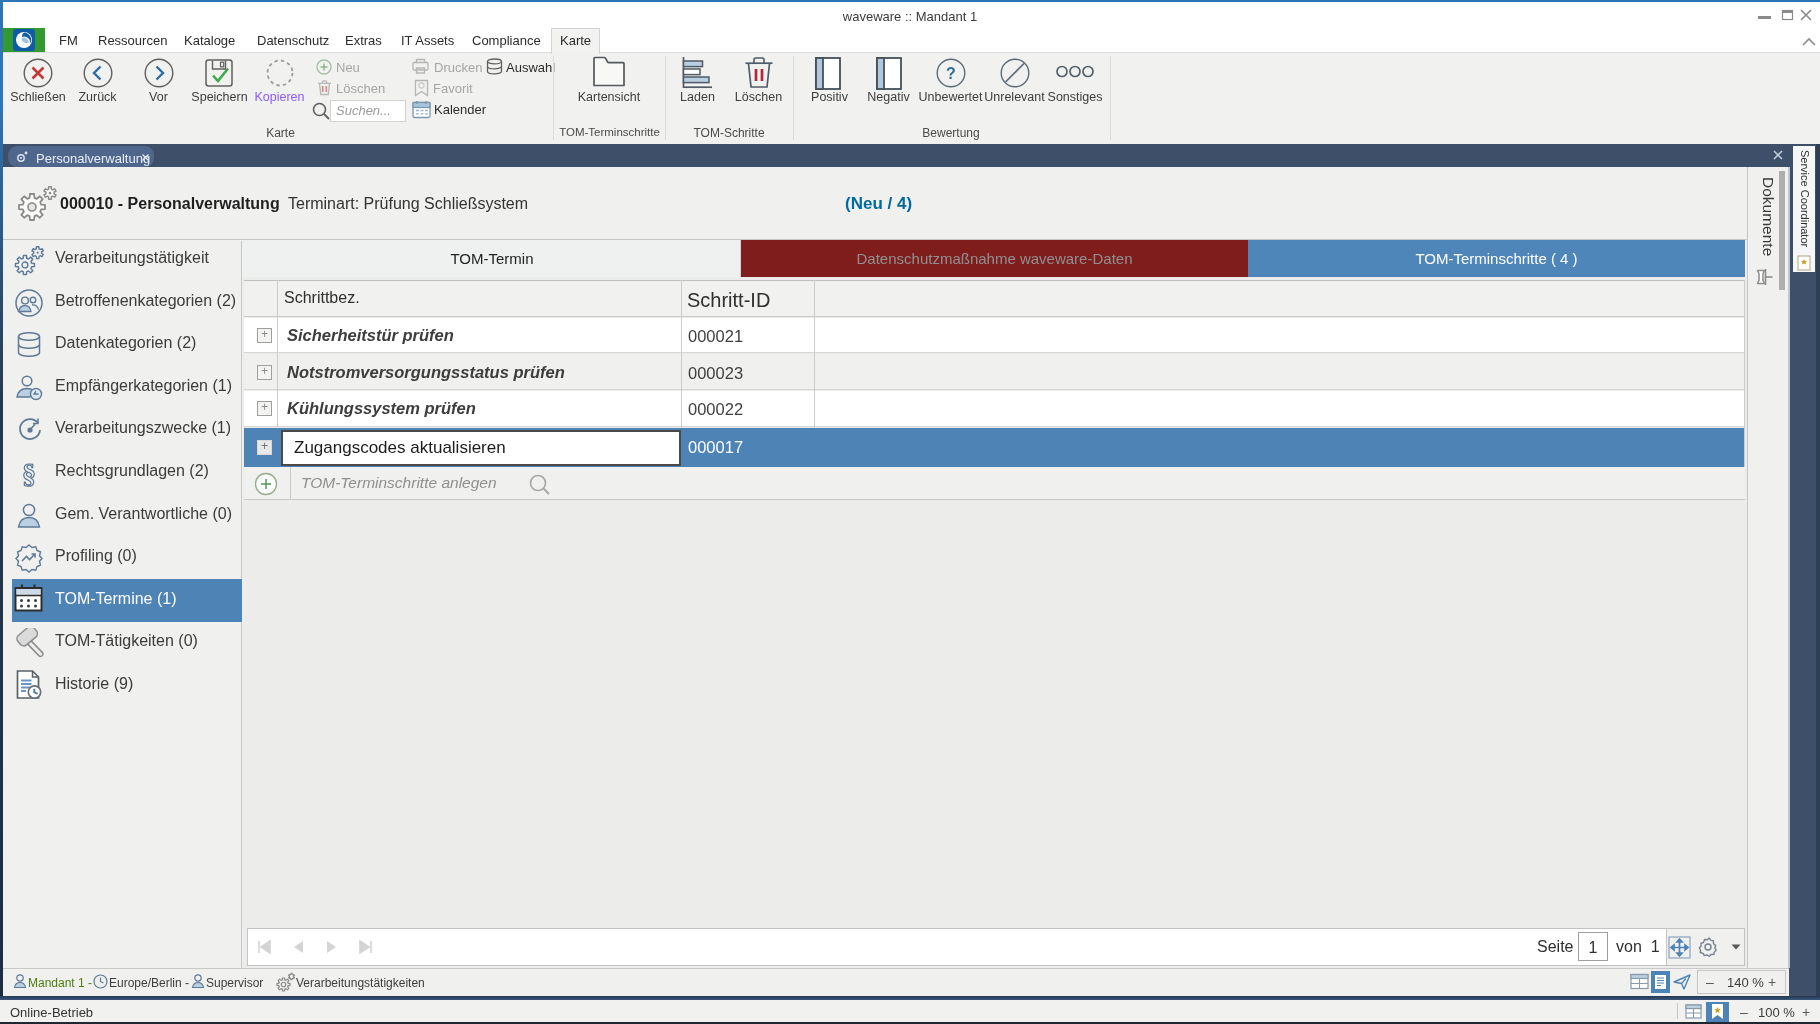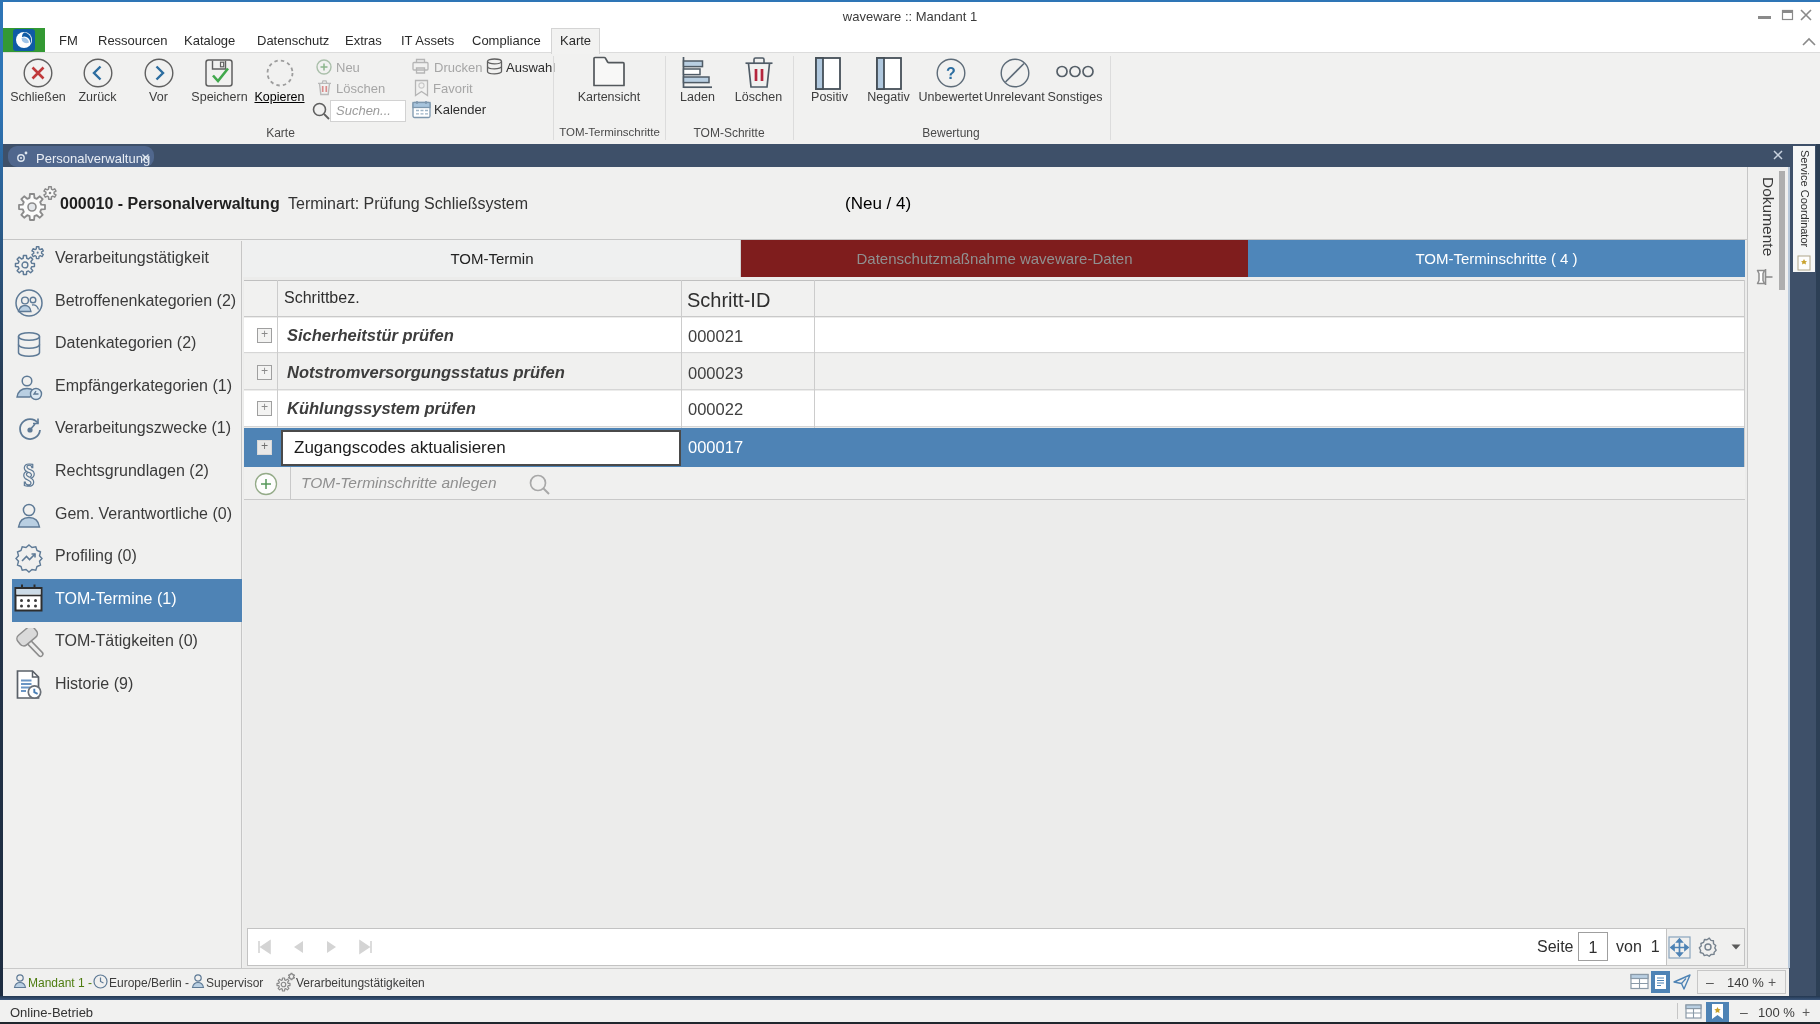--- a/index.html
+++ b/index.html
@@ -13,21 +13,21 @@
 
 #menubar { left:3px; top:28px; width:1817px; height:24px; background:#ffffff; }
 .menuitem { position:absolute; top:33px; font-size:13px; color:#2b2b2b; z-index:4; }
 #appicon { left:2px; top:28px; width:43px; height:24px; background:#339933; }
 #kartetab { left:551px; top:28px; width:49px; height:26px; background:#f2f2f1; border:1px solid #d4d4d4; border-bottom:none; z-index:3; }
 
 #ribbon { left:3px; top:52px; width:1817px; height:92px; background:#f1f1f0; border-top:1px solid #dcdcdc; }
 .gsep2 { position:absolute; top:56px; width:1px; height:84px; background:#dcdcdc; }
 .glab2 { position:absolute; top:126px; font-size:12px; color:#4a4a4a; text-align:center; white-space:nowrap; }
 .rlab { position:absolute; top:90px; font-size:12.5px; color:#3d3d3d; text-align:center; white-space:nowrap; }
-.rlab.dis { color:#000000;text-decoration:underline; }
+.rlab.dis { color:#8b5cf6; }
 .smtext { position:absolute; font-size:13px; color:#a6a6a6; white-space:nowrap;text-align:right; }
 .smtext.en { color:#2d2d2d; }
 
 #docstrip { left:0; top:144px; width:1820px; height:23px; background:#3e5069; }
 #doctab { left:8px; top:2px; width:146px; height:21px; background:#50678d; color:#e9eef5; font-size:13px;border-radius:9px; }
 
 #chead { left:3px; top:167px; width:1744px; height:73px; background:#f0f0ef; border-bottom:1px solid #c6c6c6; }
 
 #sidebar { left:3px; top:241px; width:239px; height:727px; background:#f0f0ef; border-right:1px solid #c6c6c6; }
 .sitem { position:absolute; left:9px; width:230px; height:43px; }
@@ -237,21 +237,21 @@
     <path d="M12.9 2.0 L17.1 2.0 L17.4 5.8 L19.8 6.8 L22.8 4.3 L25.7 7.2 L23.2 10.2 L24.2 12.6 L28.0 12.9 L28.0 17.1 L24.2 17.4 L23.2 19.8 L25.7 22.8 L22.8 25.7 L19.8 23.2 L17.4 24.2 L17.1 28.0 L12.9 28.0 L12.6 24.2 L10.2 23.2 L7.2 25.7 L4.3 22.8 L6.8 19.8 L5.8 17.4 L2.0 17.1 L2.0 12.9 L5.8 12.6 L6.8 10.2 L4.3 7.2 L7.2 4.3 L10.2 6.8 L12.6 5.8 Z" fill="#fbfbfa" stroke="#8b8b8b" stroke-width="1.8" stroke-linejoin="round"></path>
     <circle cx="15" cy="15" r="4" fill="#e4e7ea" stroke="#8b8b8b" stroke-width="1.6"></circle>
   </g>
   <g transform="translate(28,0)">
     <path d="M5.7 0.8 L8.3 0.8 L8.4 3.0 L9.7 3.8 L11.7 2.8 L13.0 5.1 L11.1 6.2 L11.1 7.8 L13.0 8.9 L11.7 11.2 L9.7 10.2 L8.4 11.0 L8.3 13.2 L5.7 13.2 L5.6 11.0 L4.3 10.2 L2.3 11.2 L1.0 8.9 L2.9 7.8 L2.9 6.2 L1.0 5.1 L2.3 2.8 L4.3 3.8 L5.6 3.0 Z" fill="#fbfbfa" stroke="#8b8b8b" stroke-width="1.5" stroke-linejoin="round"></path>
     <circle cx="7" cy="7" r="1.3" fill="#8b8b8b"></circle>
   </g>
 </svg>
 <div class="abs" style="left:60px;top:195px;font-size:16px;font-weight:bold;color:#1f1f1f">000010 - Personalverwaltung</div>
 <div class="abs" style="left:288px;top:195px;font-size:16px;color:#333333">Terminart: Prüfung Schließsystem</div>
-<div class="abs" style="left:845px;top:194px;font-size:17px;font-weight:normal;color:#000000">(Neu&nbsp;/&nbsp;4)</div>
+<div class="abs" style="left:845px;top:194px;font-size:17px;font-weight:bold;color:#0369a1">(Neu&nbsp;/&nbsp;4)</div>
 <div class="abs" id="sidebar">
   <div class="sitem" style="top:-3px">
     <svg class="sicon" width="32" height="32" viewBox="0 0 32 32">
       <g transform="translate(0,9) scale(0.73)">
         <path d="M12.9 2.0 L17.1 2.0 L17.4 5.8 L19.8 6.8 L22.8 4.3 L25.7 7.2 L23.2 10.2 L24.2 12.6 L28.0 12.9 L28.0 17.1 L24.2 17.4 L23.2 19.8 L25.7 22.8 L22.8 25.7 L19.8 23.2 L17.4 24.2 L17.1 28.0 L12.9 28.0 L12.6 24.2 L10.2 23.2 L7.2 25.7 L4.3 22.8 L6.8 19.8 L5.8 17.4 L2.0 17.1 L2.0 12.9 L5.8 12.6 L6.8 10.2 L4.3 7.2 L7.2 4.3 L10.2 6.8 L12.6 5.8 Z" fill="none" stroke="#5e7a96" stroke-width="2" stroke-linejoin="round"></path>
         <circle cx="15" cy="15" r="4" fill="none" stroke="#5e7a96" stroke-width="1.9"></circle>
       </g>
       <g transform="translate(17,1) scale(0.95)">
         <path d="M5.7 0.8 L8.3 0.8 L8.4 3.0 L9.7 3.8 L11.7 2.8 L13.0 5.1 L11.1 6.2 L11.1 7.8 L13.0 8.9 L11.7 11.2 L9.7 10.2 L8.4 11.0 L8.3 13.2 L5.7 13.2 L5.6 11.0 L4.3 10.2 L2.3 11.2 L1.0 8.9 L2.9 7.8 L2.9 6.2 L1.0 5.1 L2.3 2.8 L4.3 3.8 L5.6 3.0 Z" fill="none" stroke="#5e7a96" stroke-width="1.4" stroke-linejoin="round"></path>
         <circle cx="7" cy="7" r="1.1" fill="#5e7a96"></circle>

